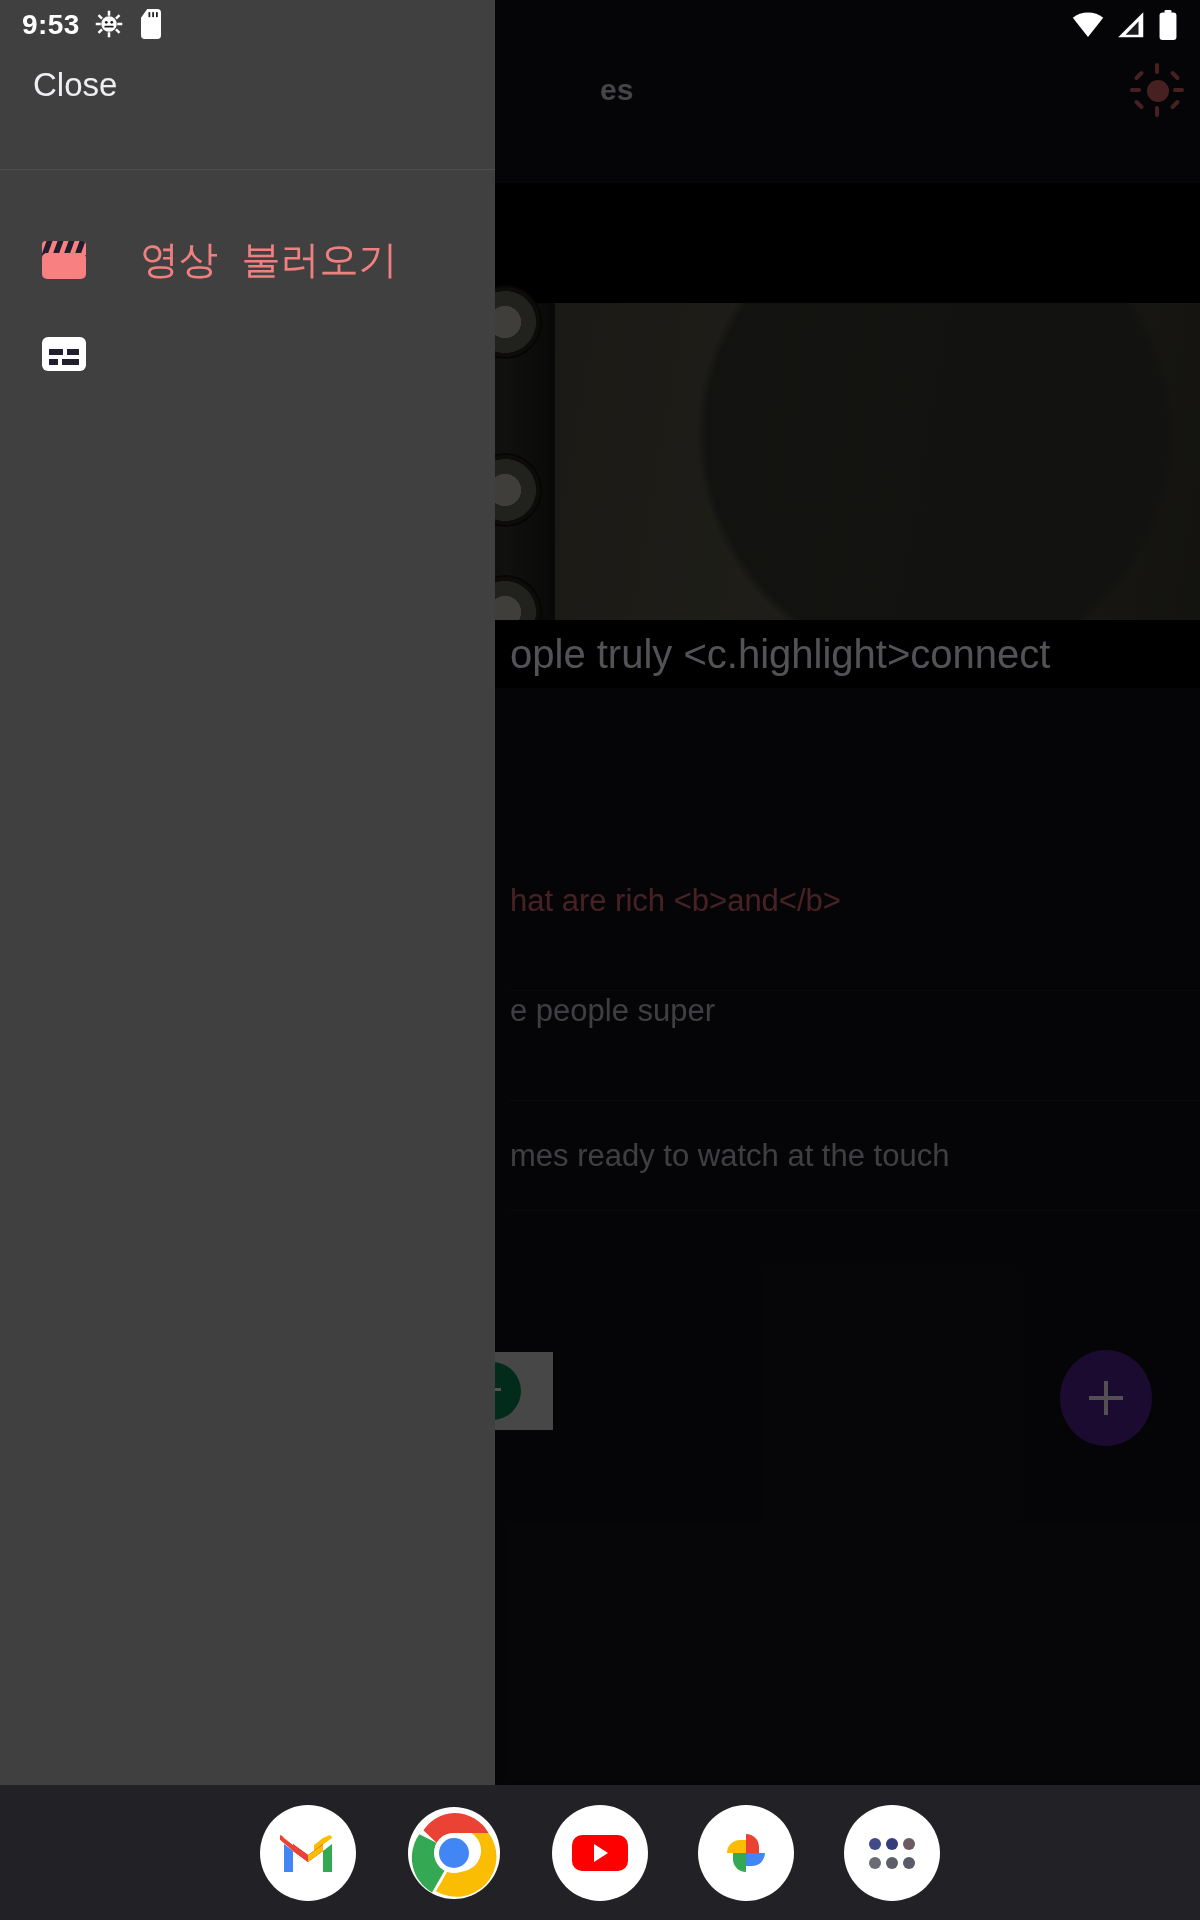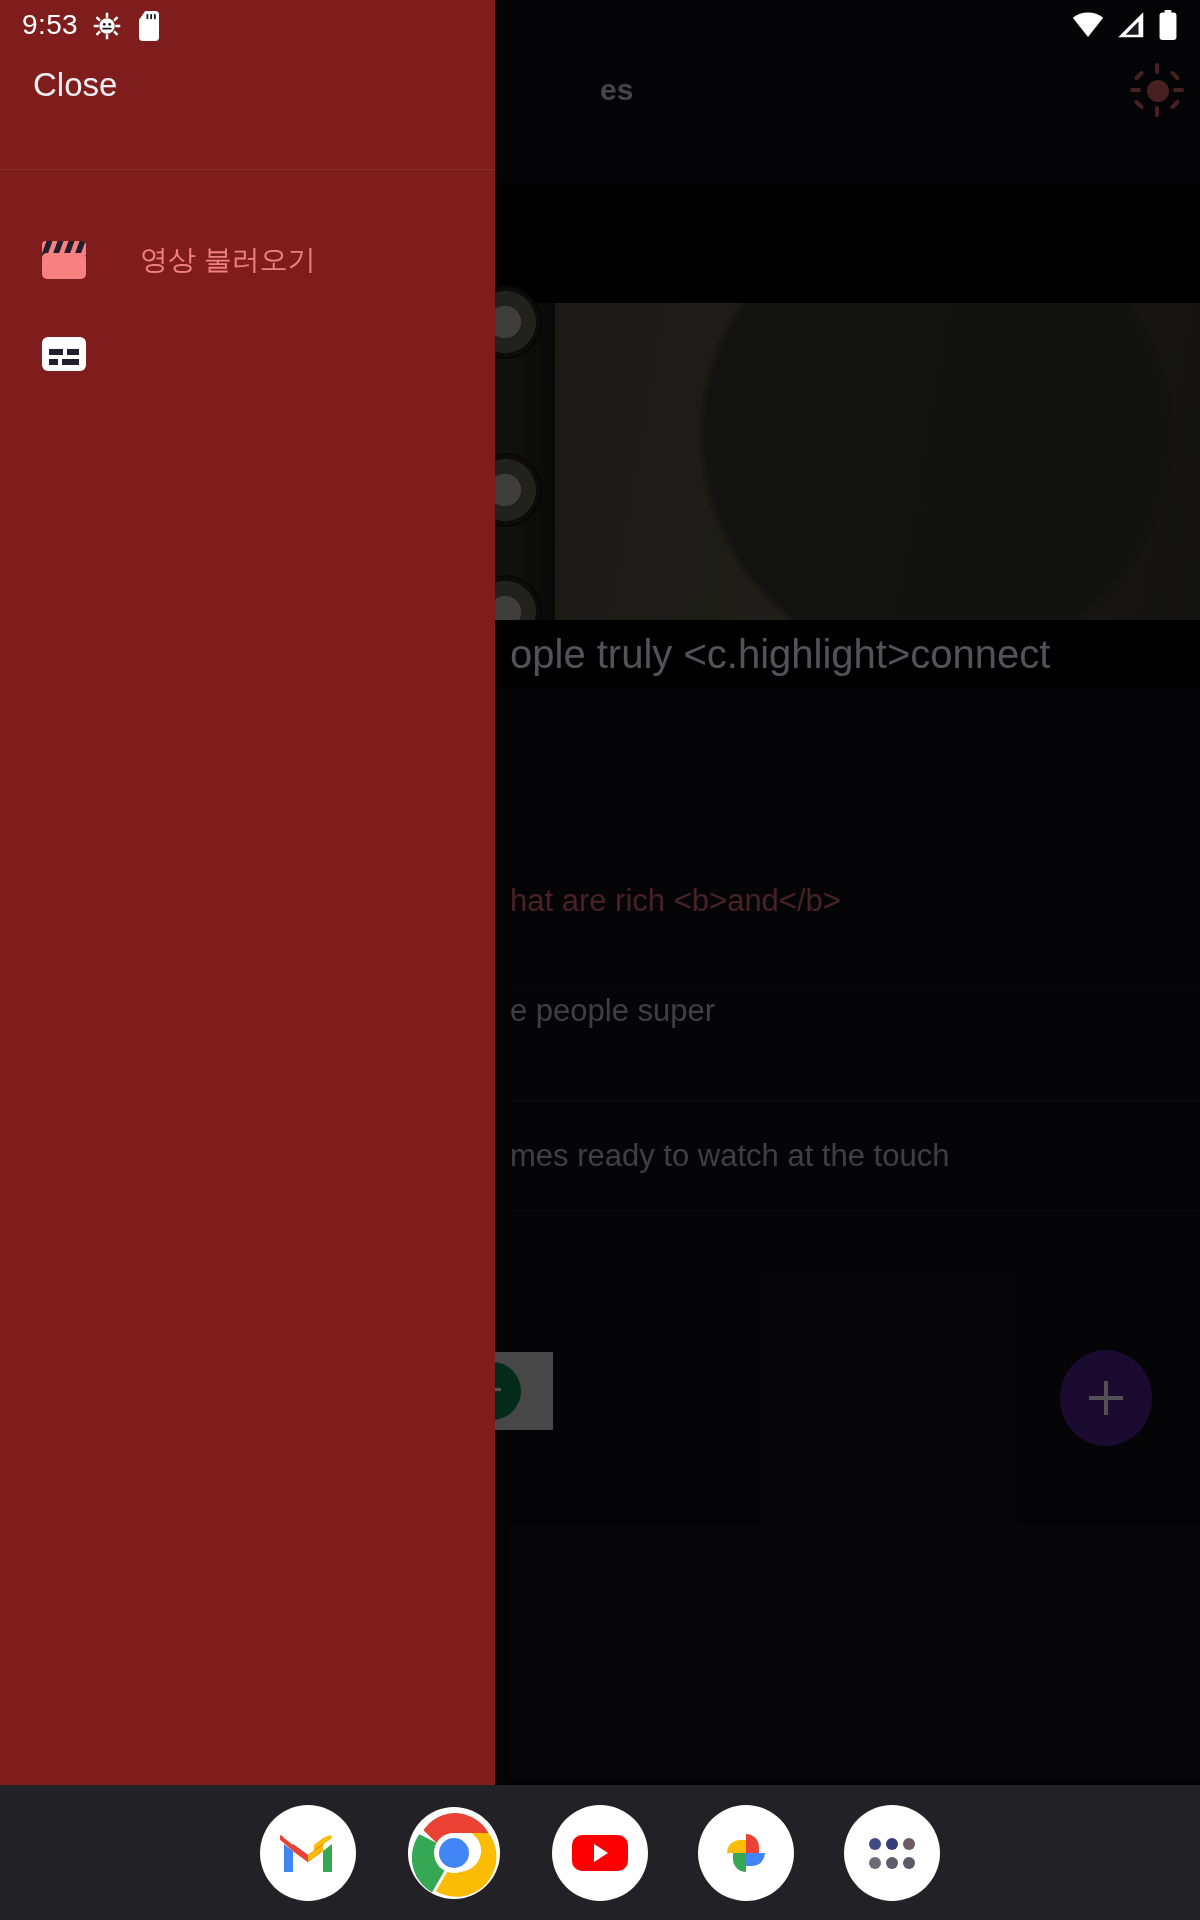--- a/index.html
+++ b/index.html
@@ -10,21 +10,21 @@
     overflow:hidden;
   }
   #screen { position:relative; width:1200px; height:1920px; background:#0d0d12; }
 
   
   #statusbar{
     position:absolute; top:0; left:0; width:1200px; height:50px;
     display:flex; align-items:center; justify-content:space-between;
     padding:0 22px; z-index:60; background:transparent;
   }
-  .sb-left{ display:flex; align-items:flex-end; gap:14px; }
+  .sb-left{ display:flex; align-items:flex-start; gap:14px;font-weight:bold; }
   .sb-time{ color:#fff; font-size:28px; letter-spacing:.4px; }
   .sb-right{ display:flex; align-items:center; gap:12px; }
 
   
   #app{ position:absolute; inset:0 0 135px 0; background:#0d0d12; }
   #appbar{
     position:absolute; top:50px; left:0; right:0; height:80px;
     display:flex; align-items:center; justify-content:space-between;
     padding:0 20px;
   }
@@ -128,32 +128,32 @@
   }
   #fab .plus::before{ left:15px; top:0; width:4px; height:34px; }
   #fab .plus::after{ left:0; top:15px; width:34px; height:4px; }
 
   
   #scrim{ position:absolute; inset:0 0 135px 0; background:rgba(0,0,0,.55); z-index:20; }
 
   
   #drawer{
     position:absolute; left:0; top:0; width:495px; height:1785px;
-    background:#7f1d1d; z-index:30;
+    background:#404040; z-index:30;
   }
   #drawer-header{
     height:170px; display:flex; align-items:center; padding-left:33px;
     border-bottom:1px solid rgba(255,255,255,.07);
   }
   #drawer-header .close{ color:#efeff3; font-size:33px; }
   .menu-item{
     display:flex; align-items:center; height:90px; padding-left:25px; gap:0px;
   }
   .menu-item .icon-wrap{ width:78px; display:flex; justify-content:center; }
-  .menu-item .label{ font-size:28px; padding-left:37px; }
+  .menu-item .label{ font-size:39px; padding-left:37px;font-family:Liberation Mono, monospace; }
   #mi-1{ margin-top:45px; }
   #mi-1 .label{ color:#f08080; }
   #mi-2{ margin-top:4px; }
   #mi-2 .label{ color:#ececed; }
 
   
   .clapper{ position:relative; width:44px; height:38px; }
   .clapper .body{
     position:absolute; left:0; bottom:0; width:44px; height:26px;
     background:#f98080; border-radius:5px;

